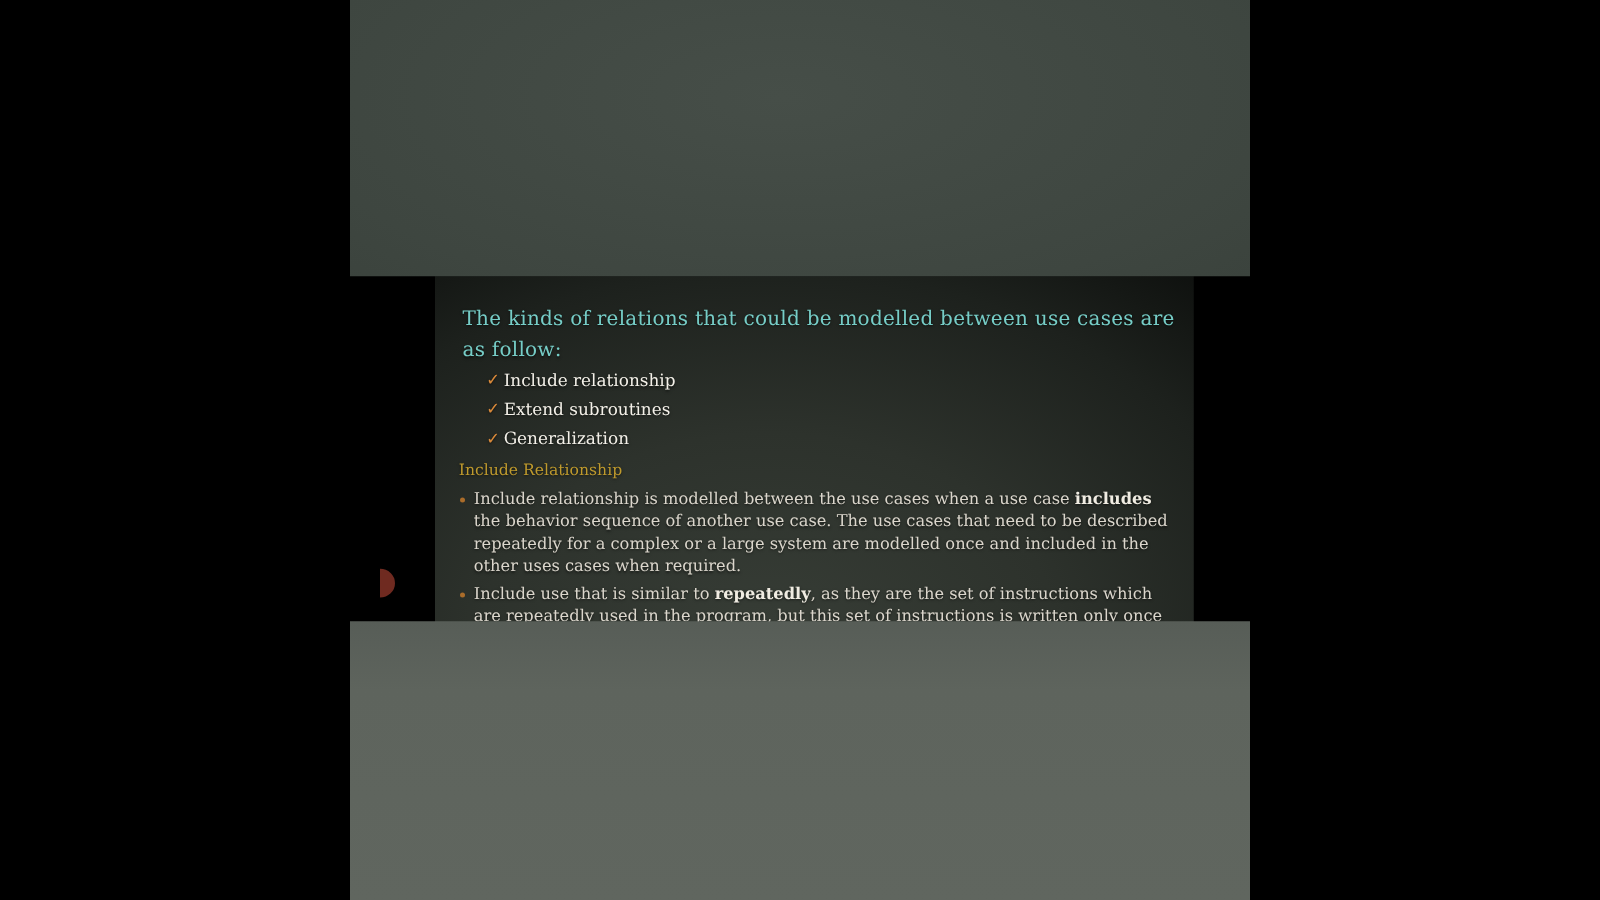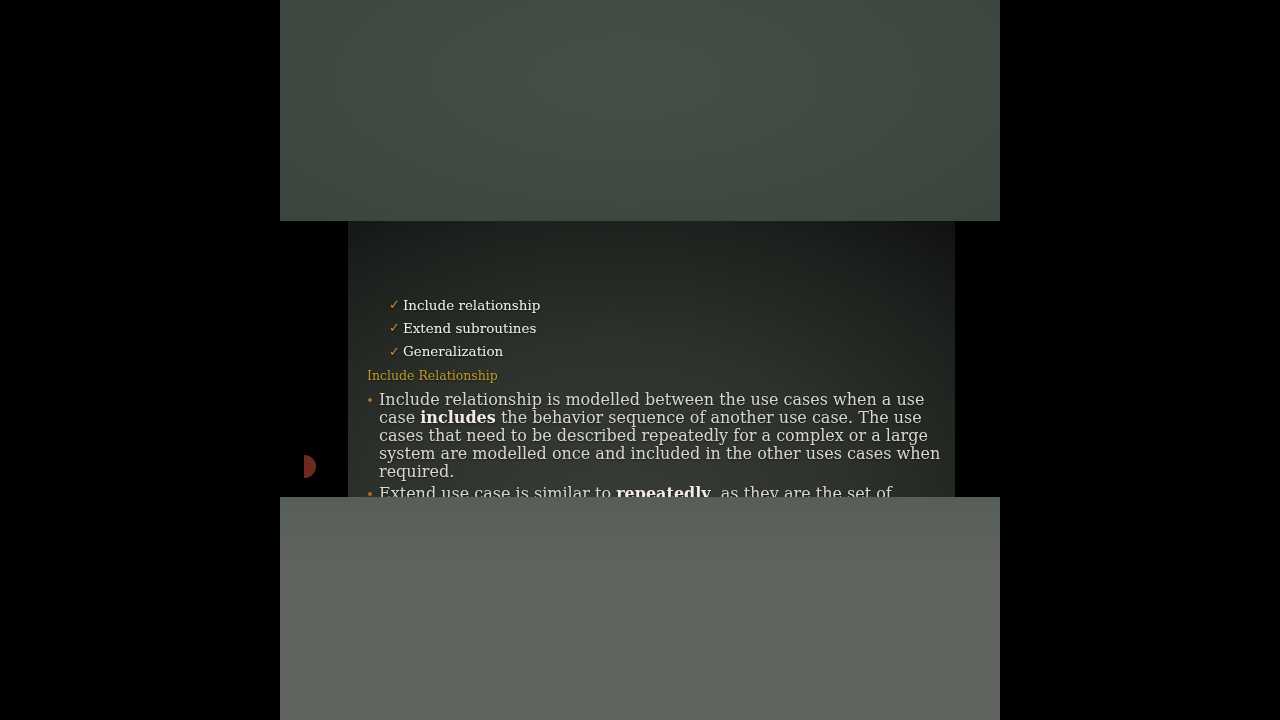--- a/index.html
+++ b/index.html
@@ -114,21 +114,21 @@
     flex: none;
     width: 4px;
     height: 4px;
     border-radius: 50%;
     margin: 7px 7px 0 0;
     background: var(--dot-color, #aa6c2a);
   }
   .bullet p {
     margin: 0;
     width: 564px;
-    font-size: 16px;
+    font-size: 13px;
     line-height: 18px;
     color: var(--body-color, #dbd6cc);
   }
   .bullet strong {
     font-weight: bold;
     color: #f0ece2;
   }
 
   .accent-shape {
     position: absolute;
@@ -143,20 +143,21 @@
   }
 </style>
 </head>
 <body>
 
 <div class="frame">
 
   <div class="band-top"></div>
 
   <div class="slide">
+    <div class="slide-title">The kinds of relations that could be modelled between use cases are as follow:</div>
 
     <ul class="checklist">
         <li>
           <span class="check-mark">✓</span>
           <span>Include relationship</span>
         </li>
         <li>
           <span class="check-mark">✓</span>
           <span>Extend subroutines</span>
         </li>
@@ -168,21 +169,21 @@
 
     <div class="section-heading">Include Relationship</div>
 
     <div class="bullets">
         <div class="bullet">
           <span class="dot"></span>
           <p><span>Include relationship is modelled between the use cases when a use case </span><strong>includes</strong><span> the behavior sequence of another use case. The use cases that need to be described repeatedly for a complex or a large system are modelled once and included in the other uses cases when required.</span></p>
         </div>
         <div class="bullet">
           <span class="dot"></span>
-          <p><span>Extend use case is similar to </span><strong>repeatedly</strong><span>, as they are the set of instructions which are repeatedly used in the program, but this set of instructions is written only once and are called whenever required. The include use case may or may not appear as behavior sequence on its own.</span></p>
+          <p><span>Include use that is similar to </span><strong>repeatedly</strong><span>, as they are the set of instructions which are repeatedly used in the program, but this set of instructions is written only once and are called whenever required. The include use case may or may not appear as behavior sequence on its own.</span></p>
         </div>
       </div>
   </div>
 
   <div class="accent-shape"></div>
 
   <div class="band-bottom"></div>
 
   <div class="letterbox left"></div>
   <div class="letterbox right"></div>

